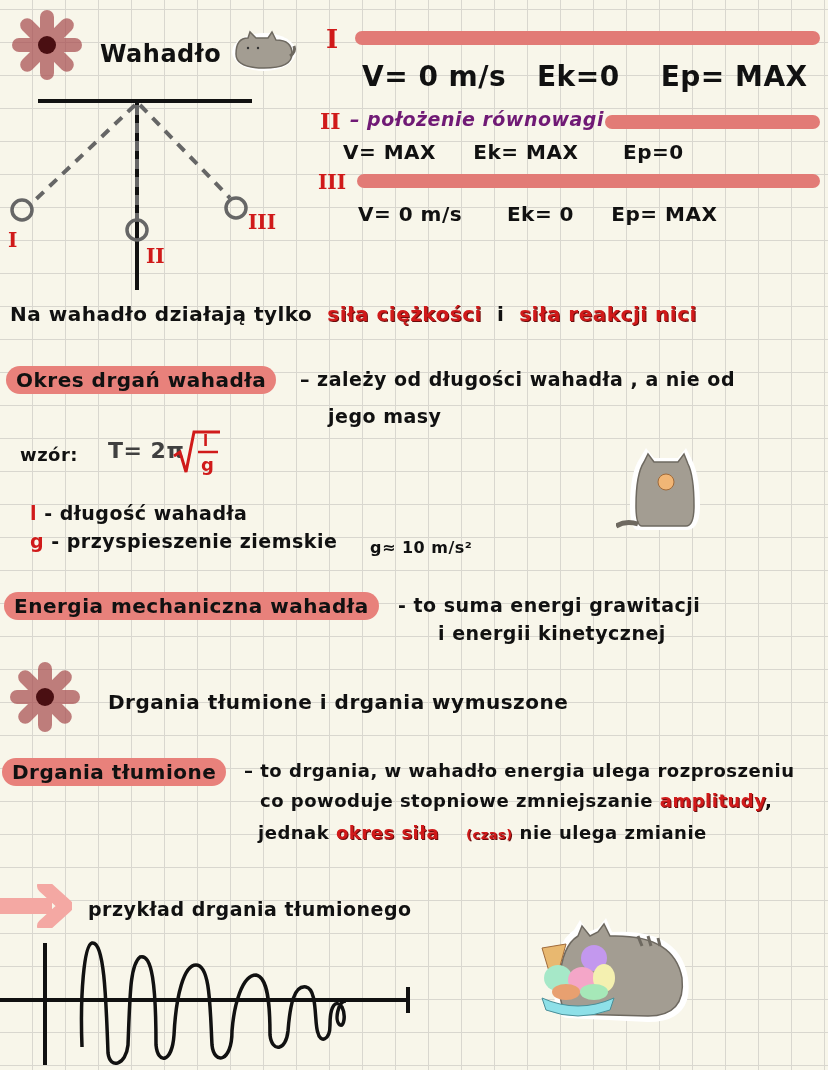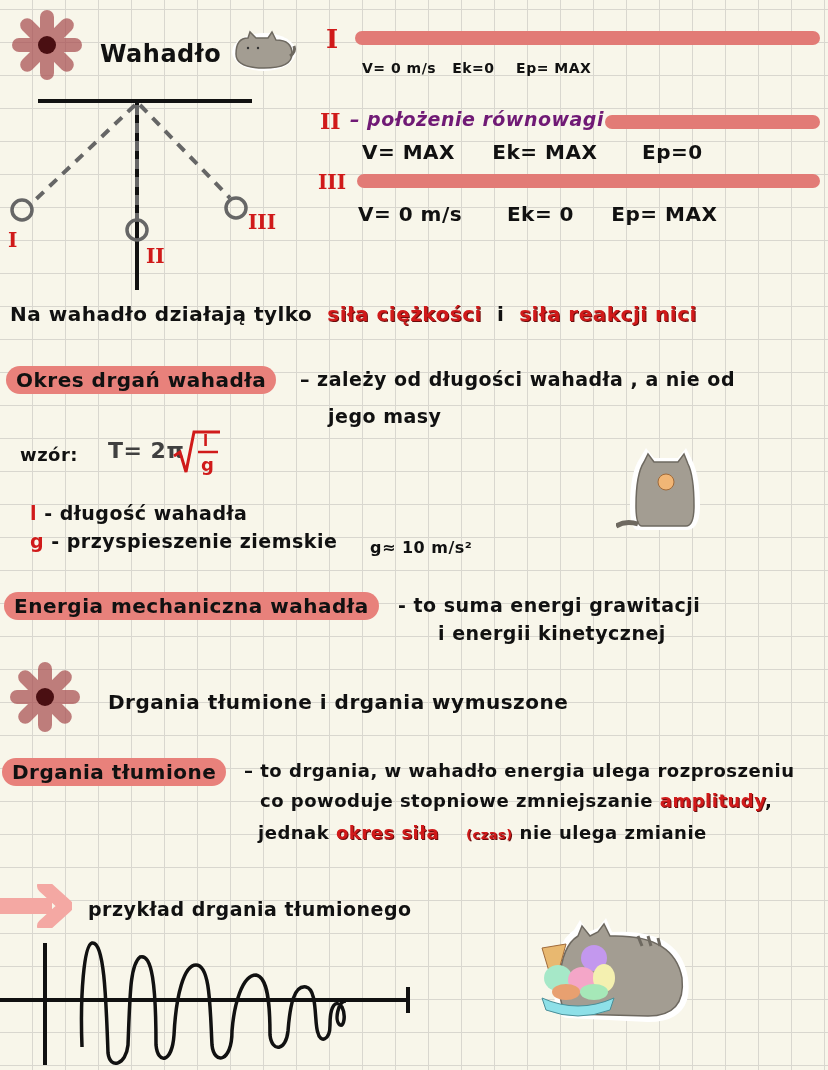--- a/index.html
+++ b/index.html
@@ -56,30 +56,30 @@
   <circle cx="22" cy="120" r="10" fill="none" stroke="#666" stroke-width="3.5"></circle>
   <circle cx="137" cy="140" r="10" fill="none" stroke="#666" stroke-width="3.5"></circle>
   <circle cx="236" cy="118" r="10" fill="none" stroke="#666" stroke-width="3.5"></circle>
 </svg>
 <div class="abs roman" style="left:8px;top:228px;font-size:20px;">I</div>
 <div class="abs roman" style="left:146px;top:244px;font-size:20px;">II</div>
 <div class="abs roman" style="left:248px;top:210px;font-size:20px;">III</div>
 
 <div class="abs roman" style="left:326px;top:24px;font-size:26px;">I</div>
 <div class="bar" style="left:355px;top:31px;width:465px;"></div>
-<div class="abs hw" style="left:362px;top:60px;font-size:14px;">
+<div class="abs hw" style="left:362px;top:60px;font-size:28px;">
   <span>V= 0 m/s</span>&nbsp;&nbsp;
   <span>Ek=0</span>&nbsp;&nbsp;&nbsp;
   <span>Ep= MAX</span>
 </div>
 
 <div class="abs roman" style="left:320px;top:108px;font-size:22px;">II</div>
 <div class="abs red hw" style="left:350px;top:108px;font-size:19px;font-style:italic;color:#701a75;">– położenie równowagi</div>
 <div class="bar" style="left:605px;top:115px;width:215px;"></div>
-<div class="abs hw" style="left:362px;top:140px;font-size:20px;">
+<div class="abs hw" style="left:343px;top:140px;font-size:20px;">
   <span>V= MAX</span>&nbsp;&nbsp;&nbsp;&nbsp;
   <span>Ek= MAX</span>&nbsp;&nbsp;&nbsp;&nbsp;&nbsp;
   <span>Ep=0</span>
 </div>
 
 <div class="abs roman" style="left:318px;top:170px;font-size:20px;">III</div>
 <div class="bar" style="left:357px;top:174px;width:463px;"></div>
 <div class="abs hw" style="left:358px;top:202px;font-size:20px;">
   <span>V= 0 m/s</span>&nbsp;&nbsp;&nbsp;&nbsp;&nbsp;
   <span>Ek= 0</span>&nbsp;&nbsp;&nbsp;&nbsp;

